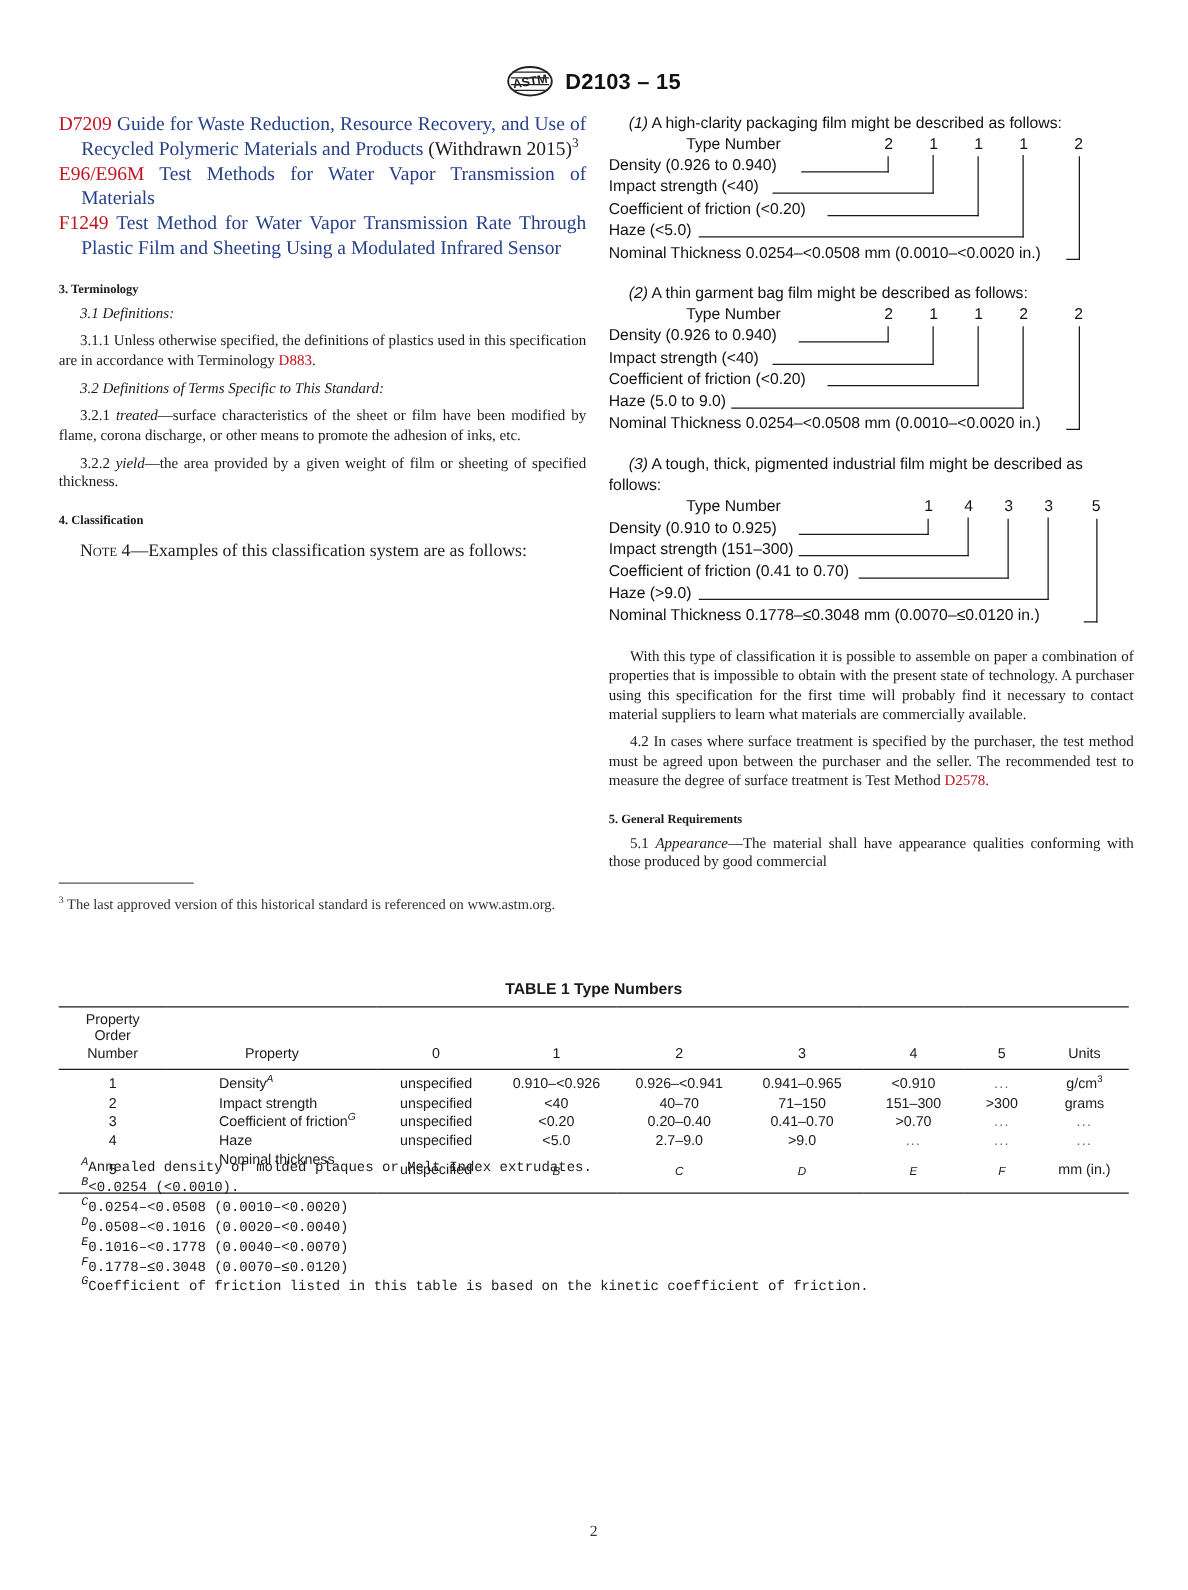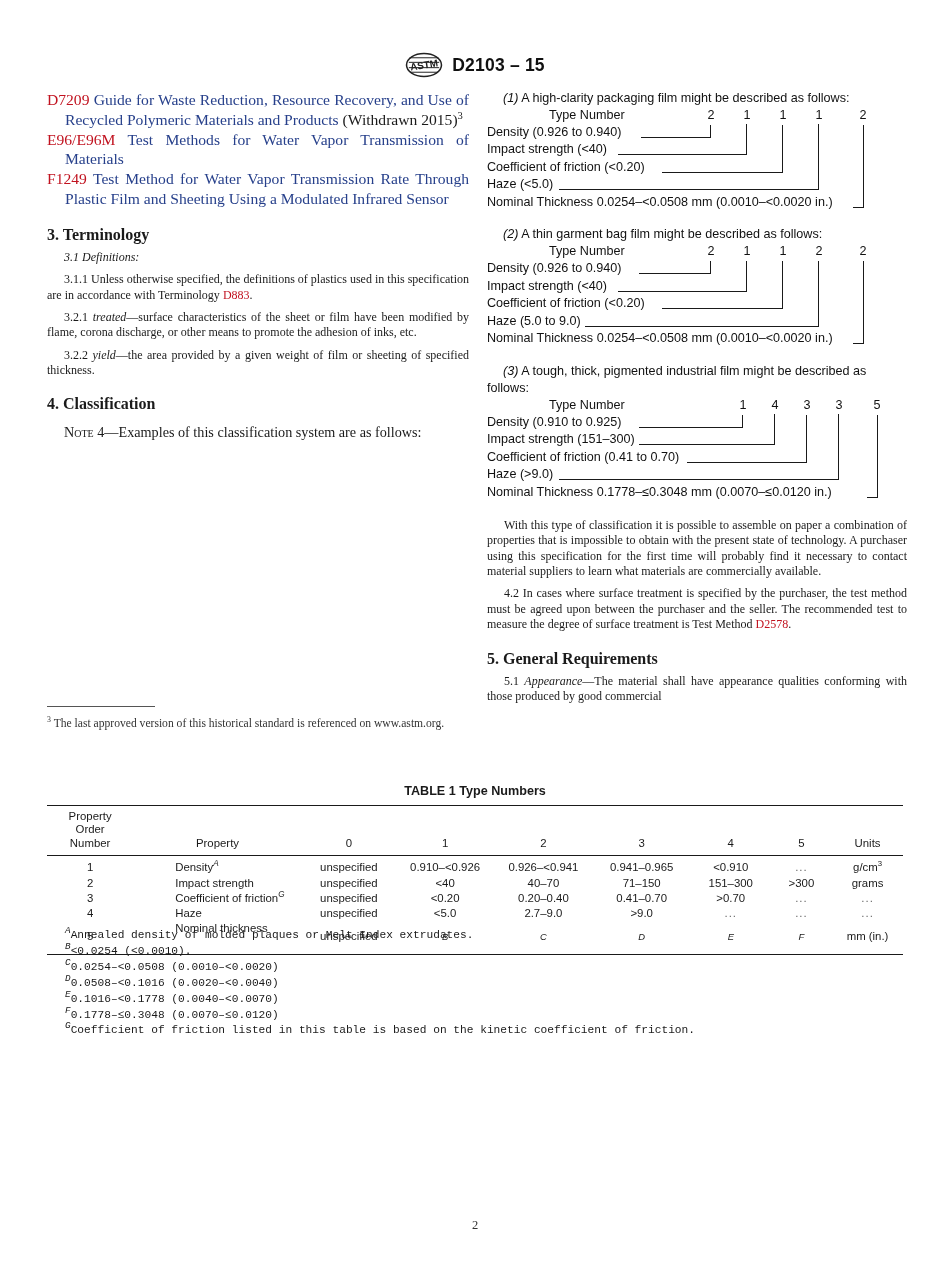--- a/index.html
+++ b/index.html
@@ -26,21 +26,21 @@
 
   
   .ref { font-size:15.6px; line-height:1.27; text-align:justify;
          text-indent:0; padding-left:18px; text-indent:-18px; margin-bottom:0; }
   .ref .desig { color:#c1121f; }
   .ref .title { color:#27408b; }
   .ref .plain { color:#1a1a1a; }
   sup { font-size:.68em; vertical-align:super; line-height:0; }
 
   h2.sec { font-family:"Liberation Serif", serif; font-weight:bold;
-           font-size:16px; margin:17px 0 6px 0; }
+           font-size:10px; margin:17px 0 6px 0; }
   p.para { font-size:12px; line-height:1.28; text-align:justify;
            margin:0 0 7px 0; text-indent:17px; }
   .it { font-style:italic; }
   .red { color:#c1121f; }
 
   .note { font-size:14.2px; line-height:1.28; text-align:justify;
           margin:10px 0 0 0; text-indent:17px; }
   .note .sc { font-variant:small-caps; }
 
   
@@ -120,20 +120,21 @@
       <span class="desig">F1249</span>
       <span class="title">Test Method for Water Vapor Transmission Rate Through Plastic Film and Sheeting Using a Modulated Infrared Sensor</span>
     </div>
 
     <h2 class="sec">3.  Terminology</h2>
 
     <p class="para it">3.1  Definitions:</p>
 
     <p class="para"><span>3.1.1  Unless otherwise specified, the definitions of plastics used in this specification are in accordance with Terminology </span><span class="red">D883</span><span>.</span></p>
 
+    <p class="para it">3.2  Definitions of Terms Specific to This Standard:</p>
 
     <p class="para"><span>3.2.1 </span><span class="it">treated</span><span>—surface characteristics of the sheet or film have been modified by flame, corona discharge, or other means to promote the adhesion of inks, etc.</span></p>
 
     <p class="para"><span>3.2.2 </span><span class="it">yield</span><span>—the area provided by a given weight of film or sheeting of specified thickness.</span></p>
 
     <h2 class="sec">4.  Classification</h2>
 
 
     <p class="note"><span class="sc">Note</span><span> 4—Examples of this classification system are as follows:</span></p>
   </div>

